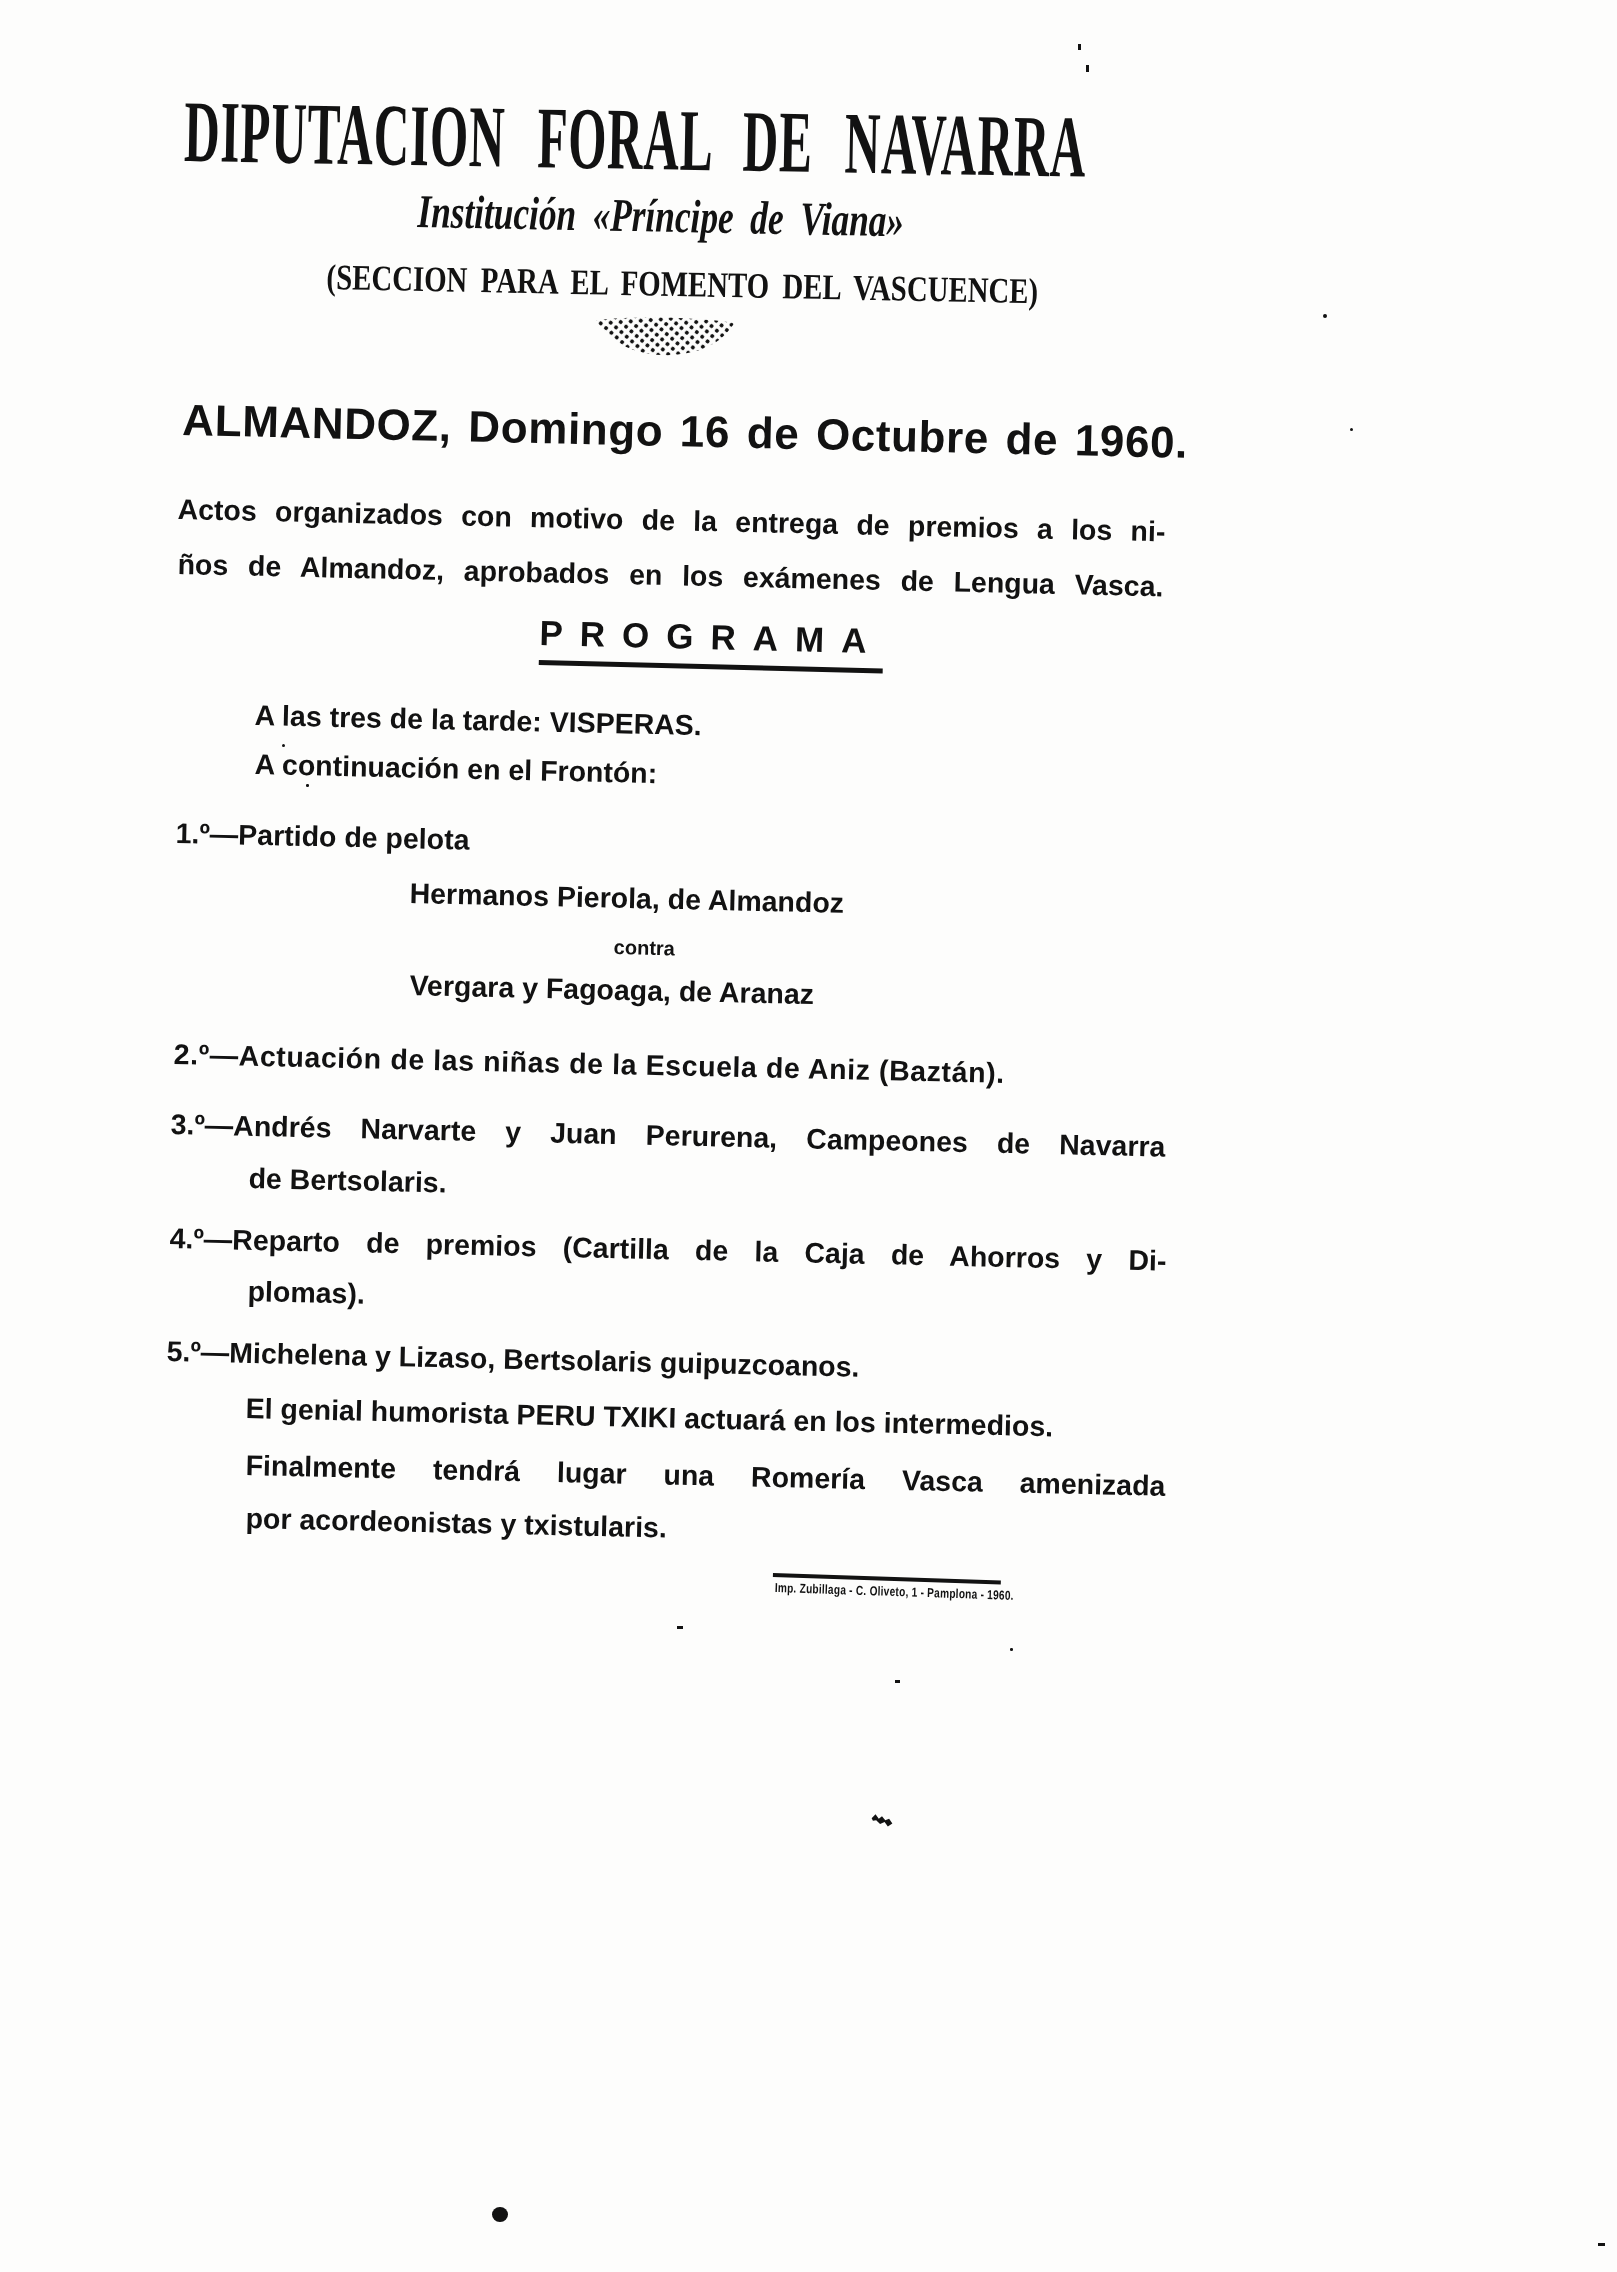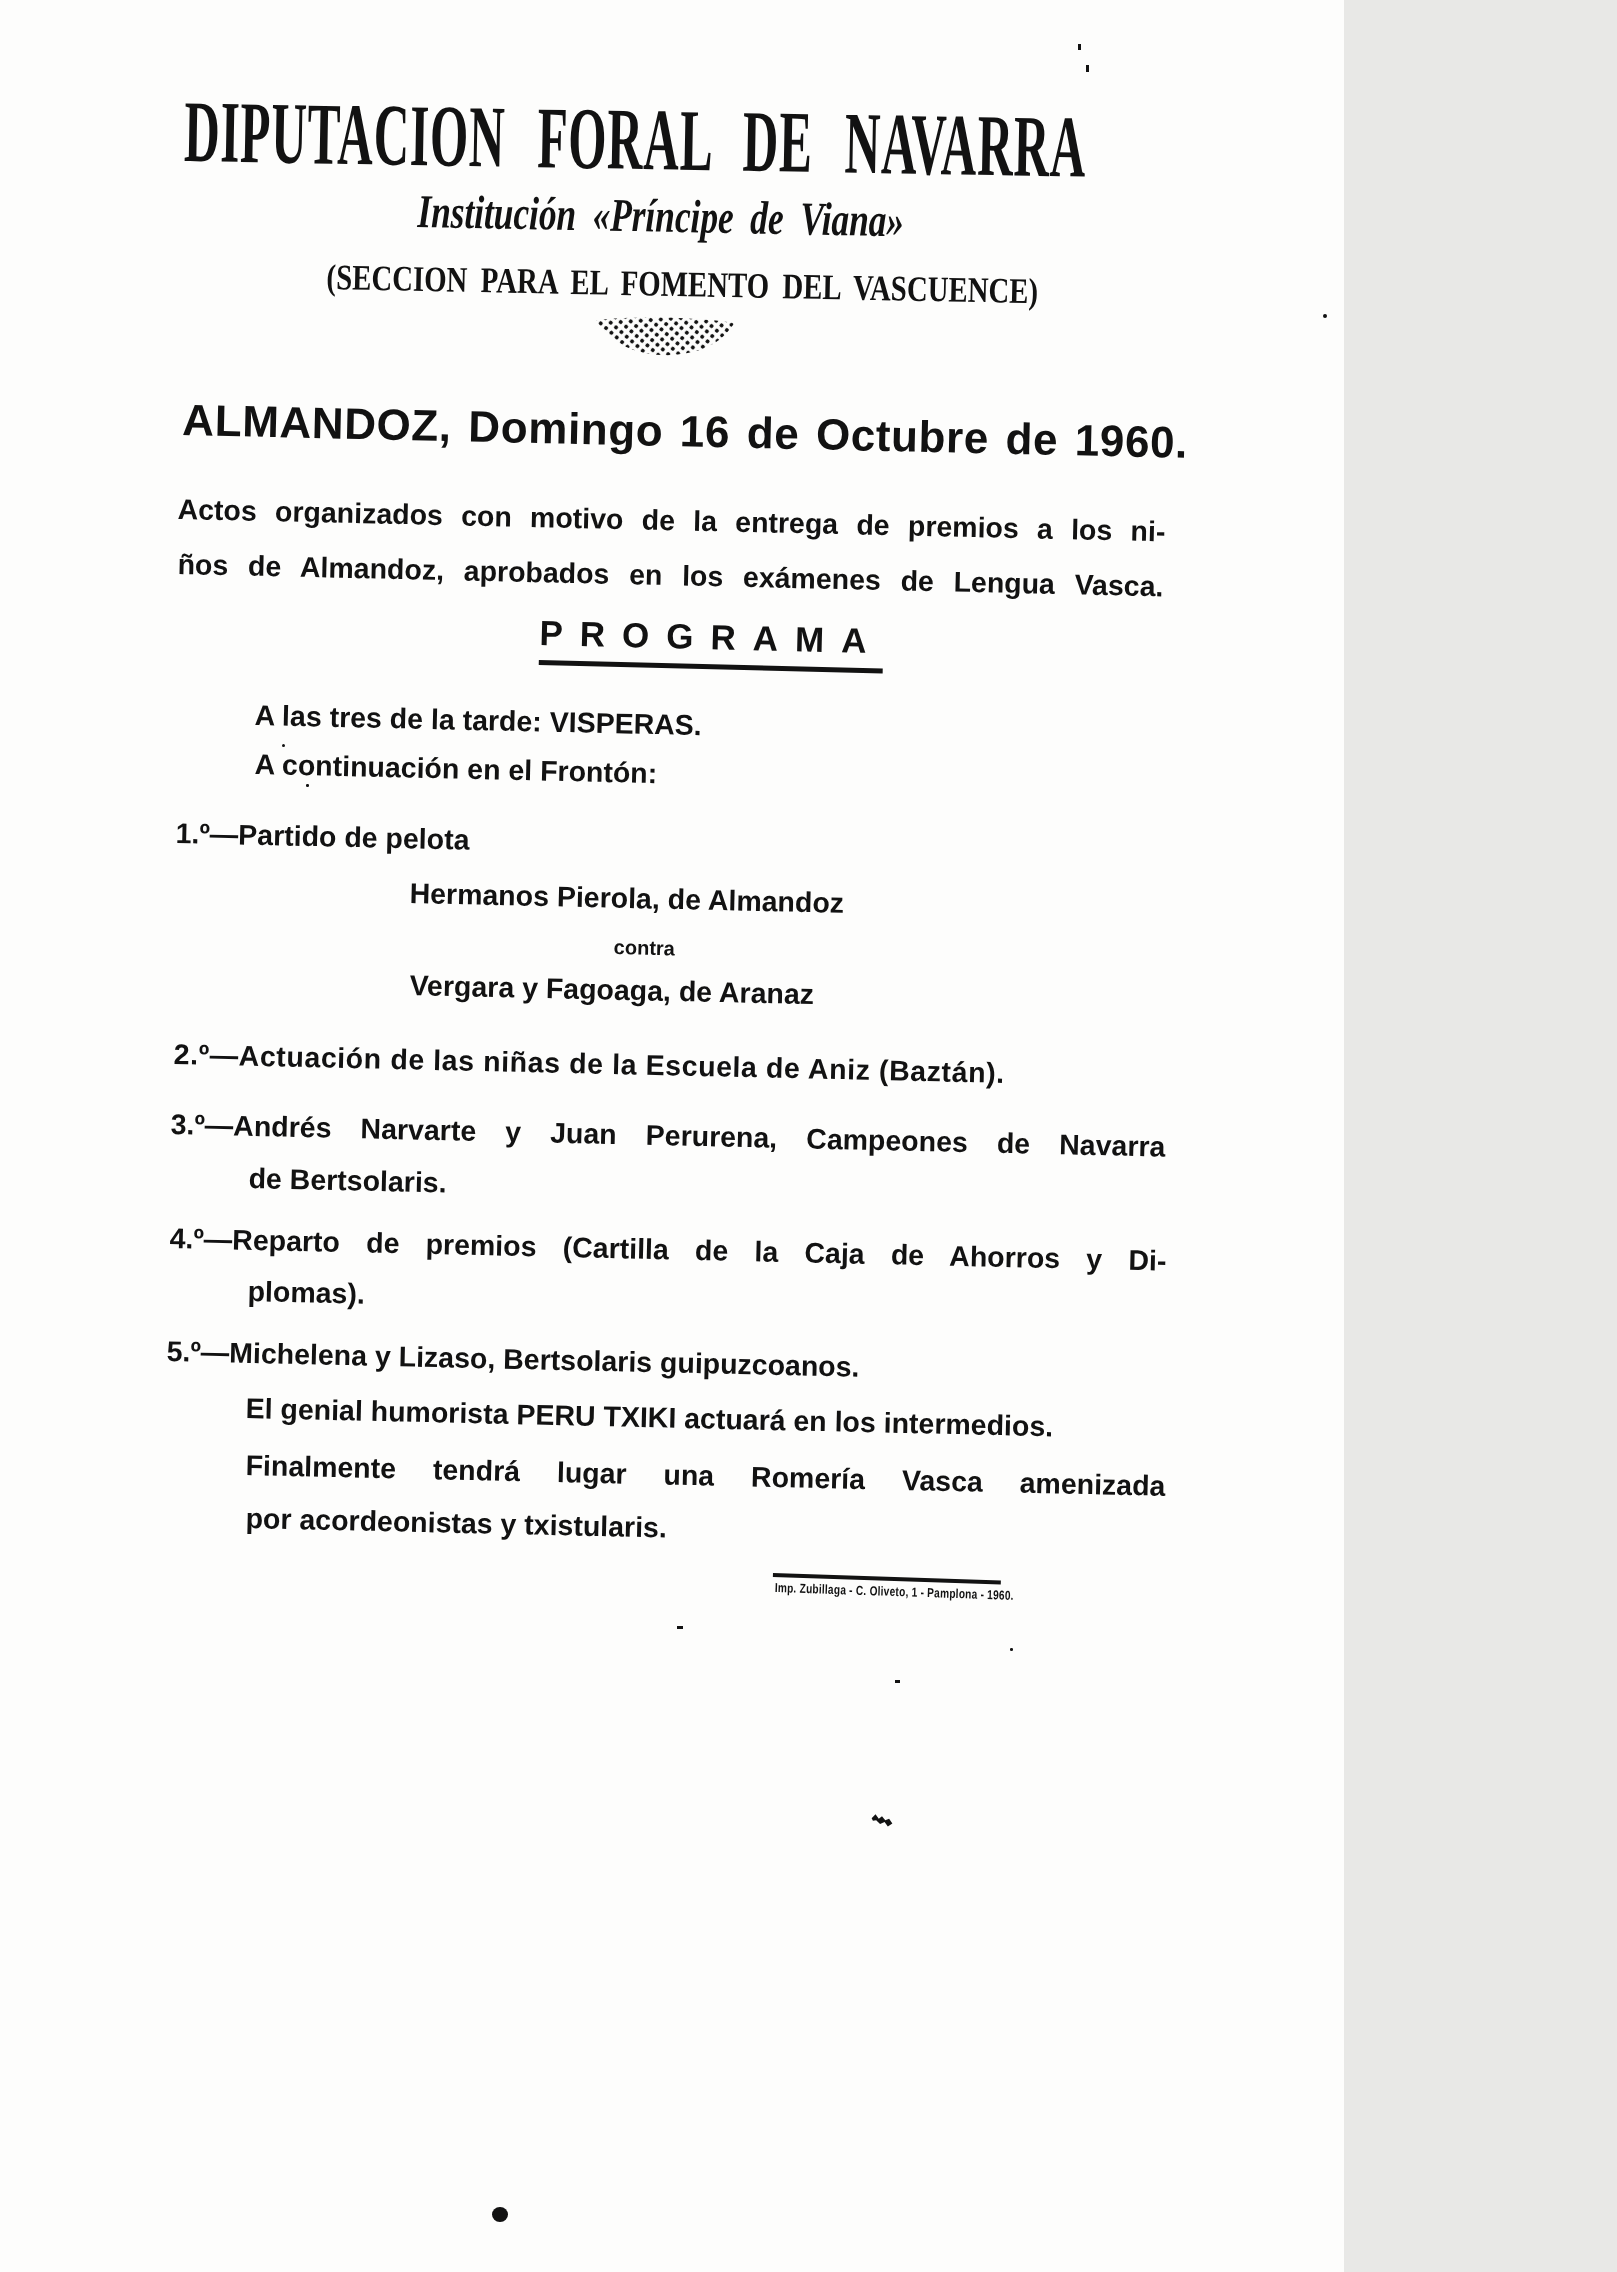--- a/index.html
+++ b/index.html
@@ -1,18 +1,18 @@
 <!DOCTYPE html>
 <html style="--paper: #fdfdfc; --ink: #121212;font-size:10.4px"><head>
 <meta charset="utf-8">
 <style>
   :root { --paper:#fdfdfc; --ink:#121212; }
   html,body { margin:0; padding:0; background:#e8e8e6; }
   .page {
-    position:relative; width:1344px; height:2273px;
+    position:relative; width:1617px; height:2273px;
     background:var(--paper); overflow:hidden;
     color:var(--ink);
   }
   .abs { position:absolute; }
   .sans { font-family:"Liberation Sans", sans-serif; font-weight:bold; color:var(--ink); }
   .serif { font-family:"Liberation Serif", serif; font-weight:bold; color:var(--ink); }
   .line { white-space:nowrap; line-height:1.12; }
   .just { white-space:normal; text-align:justify; text-align-last:justify; line-height:1.12; }
   .r13 { transform:rotate(1.3deg); transform-origin:0 0; }
   .speck { position:absolute; background:var(--ink); }

